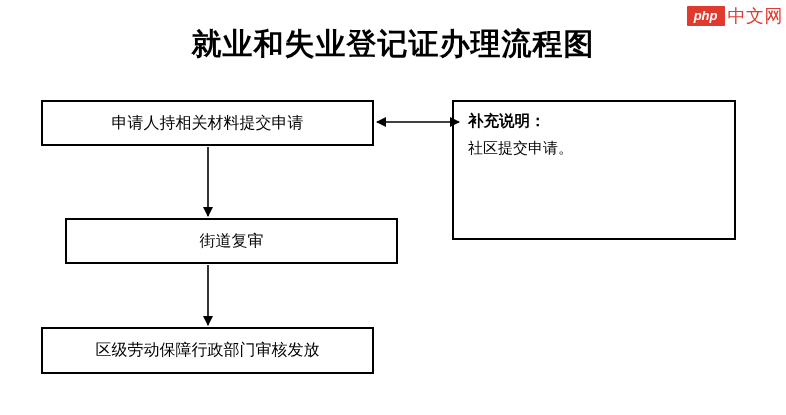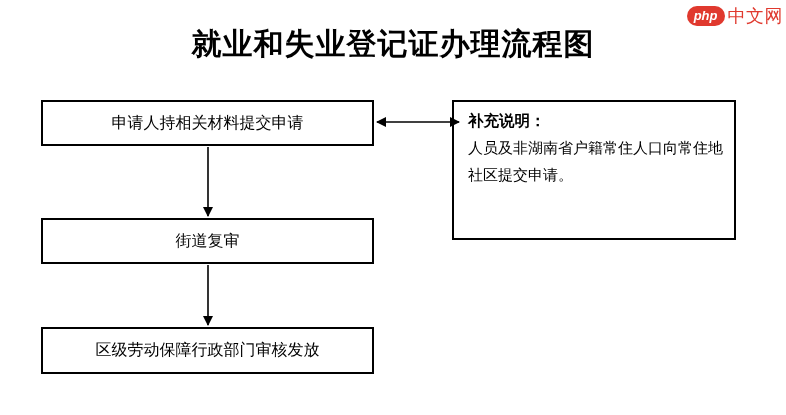--- a/index.html
+++ b/index.html
@@ -27,21 +27,21 @@
   }
   .logo-badge {
     display: inline-block;
     background: #e0392e;
     color: #ffffff;
     font-weight: bold;
     font-style: italic;
     font-size: 13px;
     line-height: 17px;
     padding: 1px 7px 2px 7px;
-    border-radius: 10px;
+    border-radius: 1px;
   }
   .logo-text {
     color: #e0392e;
     font-weight: normal;
     font-size: 18px;
     letter-spacing: 0.5px;
   }
   
   .title {
     position: absolute;
@@ -60,21 +60,21 @@
     width: 333px;
     border: 2px solid #000000;
     background: #ffffff;
     display: flex;
     align-items: center;
     justify-content: center;
     font-size: 16px;
     text-align: center;
   }
   .box-1 { top: 100px; height: 46px; }
-  .box-2 { top: 218px; height: 46px; }
+  .box-2 { top: 218px; height: 46px; margin-left: 24px; }
   .box-3 { top: 327px; height: 47px; }
   
   .note-box {
     position: absolute;
     left: 452px;
     top: 100px;
     width: 284px;
     height: 140px;
     border: 2px solid #000000;
     background: #ffffff;
@@ -111,21 +111,20 @@
   <div class="flow-box box-2">
     <span>街道复审</span>
   </div>
 
   <div class="flow-box box-3">
     <span>区级劳动保障行政部门审核发放</span>
   </div>
 
   <div class="note-box">
     <div class="note-title">补充说明：</div>
-    <div class="note-line">人员及非湖南省户籍常住人口向常住地</div>
     <div class="note-line">社区提交申请。</div>
   </div>
 
   <svg class="arrows" viewBox="0 0 786 415" xmlns="http://www.w3.org/2000/svg">
     <defs>
       <marker id="ah" markerWidth="10" markerHeight="10" refX="9" refY="5" orient="auto-start-reverse" markerUnits="userSpaceOnUse">
         <path d="M0,0 L10,5 L0,10 z" fill="#000000"></path>
       </marker>
     </defs>
     <line x1="208" y1="147" x2="208" y2="216" stroke="#000000" stroke-width="1.6" marker-end="url(#ah)"></line>

